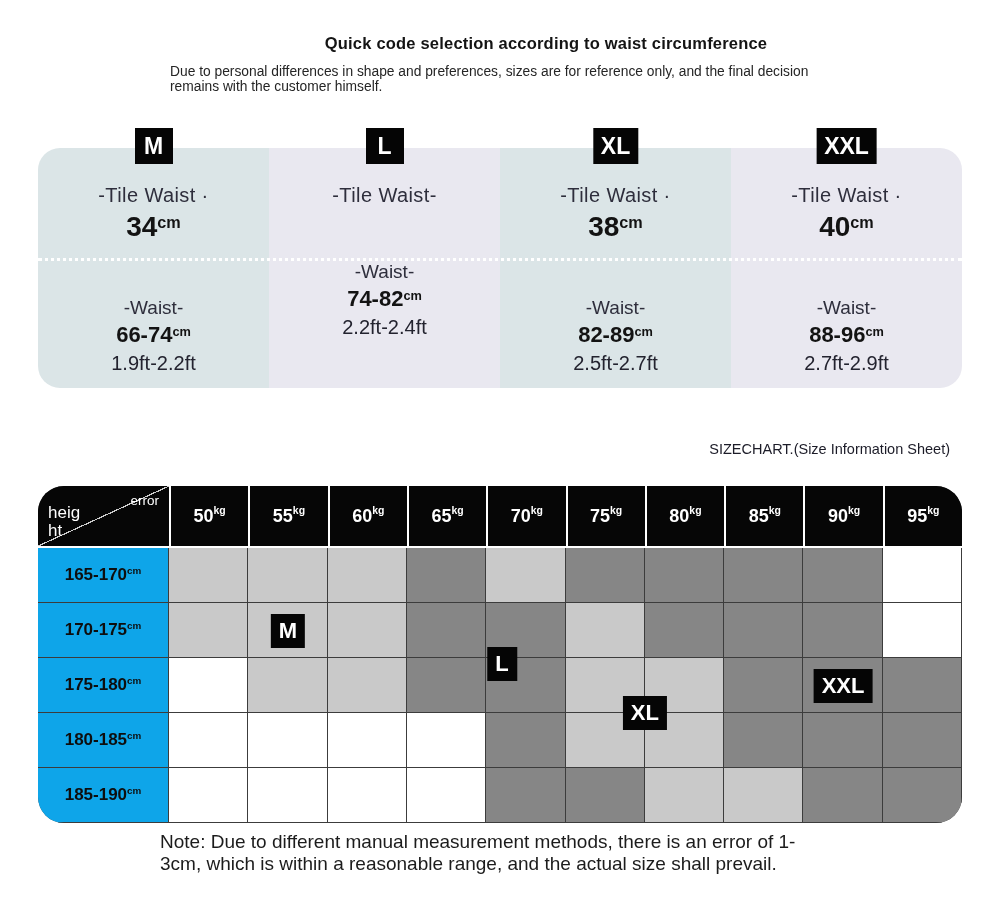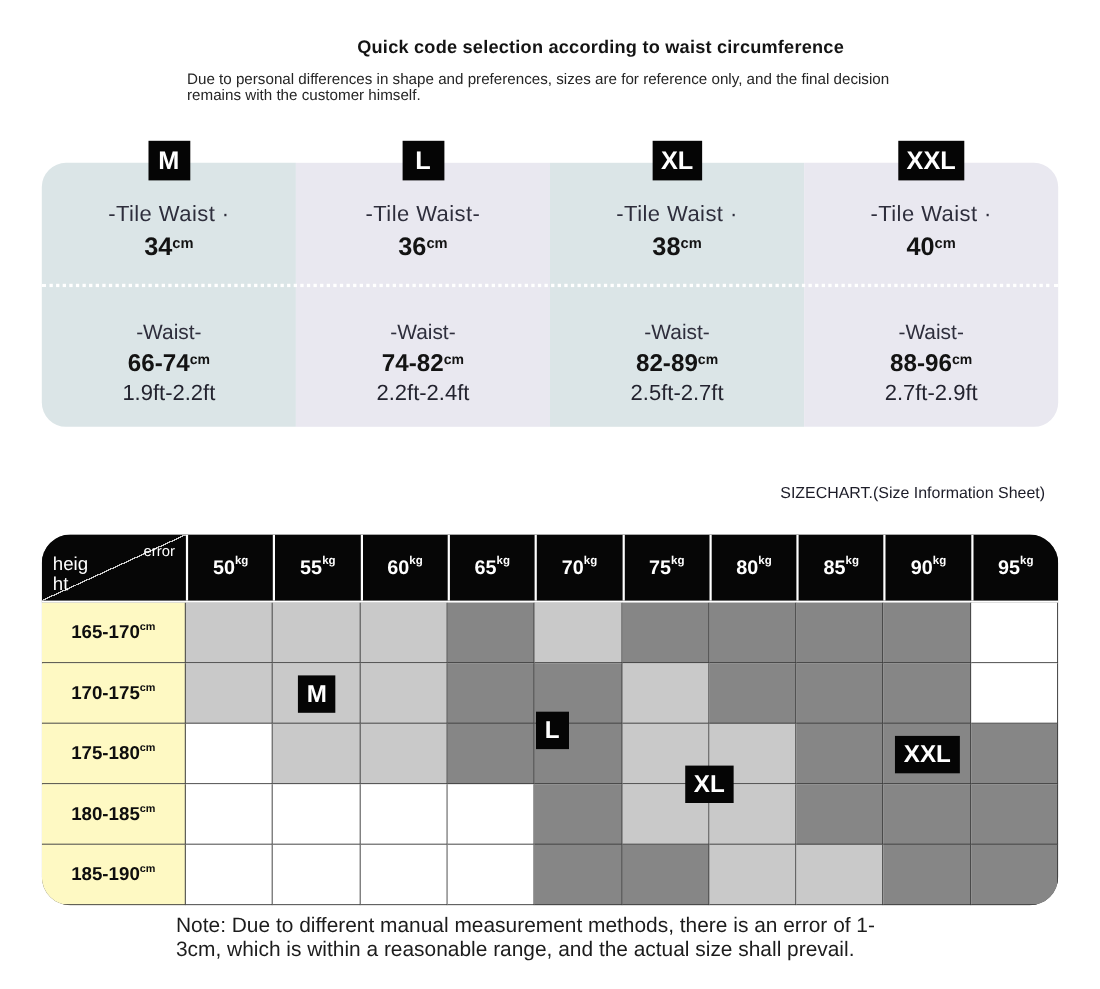--- a/index.html
+++ b/index.html
@@ -14,21 +14,21 @@
     font-size:13.8px; line-height:1.12; color:#252525; }
   
   .cards { position:absolute; left:38px; top:148px; width:924px; height:240px; display:flex; }
   .card-col { flex:1 1 0; position:relative; text-align:center; }
   .card-col.first { border-radius:22px 0 0 22px; }
   .card-col.last  { border-radius:0 22px 22px 0; }
   .card-badge { position:absolute; top:-20px; left:50%; transform:translateX(-50%);
     background:#050505; color:#ffffff; font-weight:bold; font-size:23px;
     height:36px; line-height:36px; padding:0 8px; min-width:22px; }
   .tile-label { padding-top:36px; font-size:20px; color:#2e2e3c; letter-spacing:0.4px; }
-  .tile-value { margin-top:4px; font-size:23px; font-weight:bold; color:#131313; }
+  .tile-value { margin-top:4px; font-size:28px; font-weight:bold; color:#131313; }
   .sup { font-size:0.58em; font-weight:bold; position:relative; top:-0.5em; letter-spacing:0; }
   .cards-divider { position:absolute; left:0; right:0; top:110px; border-top:3px dotted #ffffff; }
   .waist-label { margin-top:54px; font-size:19px; color:#2e2e3c; }
   .waist-value { margin-top:3px; font-size:22px; font-weight:bold; color:#131313; }
   .waist-ft { margin-top:4px; font-size:20px; color:#23232f; }
   
   .chart-heading { position:absolute; top:441px; left:0; width:950px; text-align:right;
     font-size:14.5px; color:#1c1c28; }
   
   .table { position:absolute; left:38px; top:486px; width:924px; height:337px;
@@ -37,21 +37,21 @@
     background:#060606; border-bottom:2px solid #ffffff; box-sizing:border-box; }
   .th { color:#ffffff; display:flex; align-items:center; justify-content:center;
     border-left:2px solid #ffffff; font-weight:bold; font-size:18px; }
   .corner { position:relative; border-left:none;
     background:linear-gradient(to bottom right, transparent 49.5%, #cccccc 49.5%, #cccccc 50.6%, transparent 50.6%); }
   .corner .w-label { position:absolute; top:7px; right:10px; font-size:13.5px; font-weight:normal; }
   .corner .h-label { position:absolute; bottom:6px; left:10px; font-size:17px; font-weight:normal;
     width:40px; word-break:break-all; line-height:1.05; text-align:left; }
   .tr { display:grid; grid-template-columns:131px repeat(10,1fr); height:55px; }
   .td { border-right:1px solid #3c3c3c; border-bottom:1px solid #3c3c3c; box-sizing:border-box; }
-  .td-label { background:#fef9c3; display:flex; align-items:center; justify-content:center;
+  .td-label { background:#0ea5e9; display:flex; align-items:center; justify-content:center;
     font-weight:bold; font-size:17px; color:#0e0e0e; }
   .grid-badge { position:absolute; transform:translate(-50%,-50%); background:#050505; color:#ffffff;
     font-weight:bold; font-size:22px; height:34px; line-height:34px; padding:0 8px; text-align:center; }
   
   .note { position:absolute; top:831px; left:160px; width:660px;
     font-size:19px; line-height:1.18; color:#1c1c1c; }
 </style>
 </head>
 <body>
 
@@ -65,21 +65,20 @@
         <div class="card-badge">M</div>
         <div class="tile-label">-Tile Waist ·</div>
         <div class="tile-value">34<span class="sup">cm</span></div>
         <div class="waist-label">-Waist-</div>
         <div class="waist-value">66-74<span class="sup">cm</span></div>
         <div class="waist-ft">1.9ft-2.2ft</div>
       </div>
       <div class="card-col" style="background: rgb(233, 232, 240);">
         <div class="card-badge">L</div>
         <div class="tile-label">-Tile Waist-</div>
-        <div class="tile-value">36<span class="sup">cm</span></div>
         <div class="waist-label">-Waist-</div>
         <div class="waist-value">74-82<span class="sup">cm</span></div>
         <div class="waist-ft">2.2ft-2.4ft</div>
       </div>
       <div class="card-col" style="background: rgb(219, 229, 231);">
         <div class="card-badge">XL</div>
         <div class="tile-label">-Tile Waist ·</div>
         <div class="tile-value">38<span class="sup">cm</span></div>
         <div class="waist-label">-Waist-</div>
         <div class="waist-value">82-89<span class="sup">cm</span></div>

